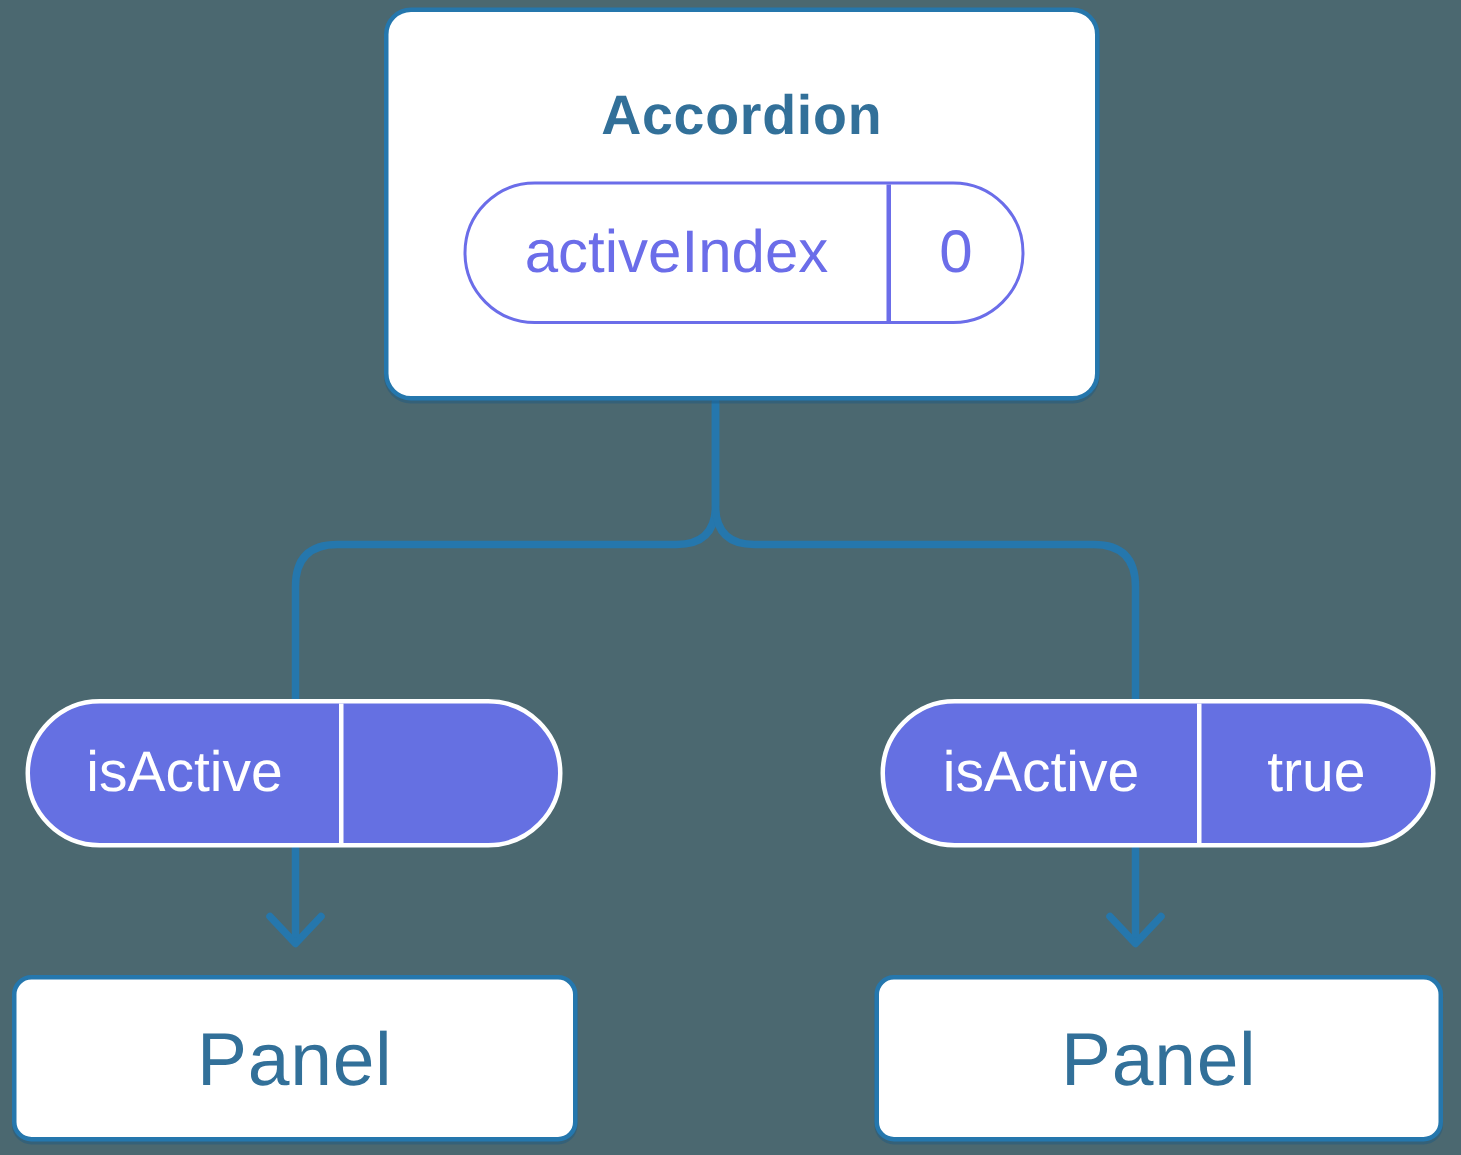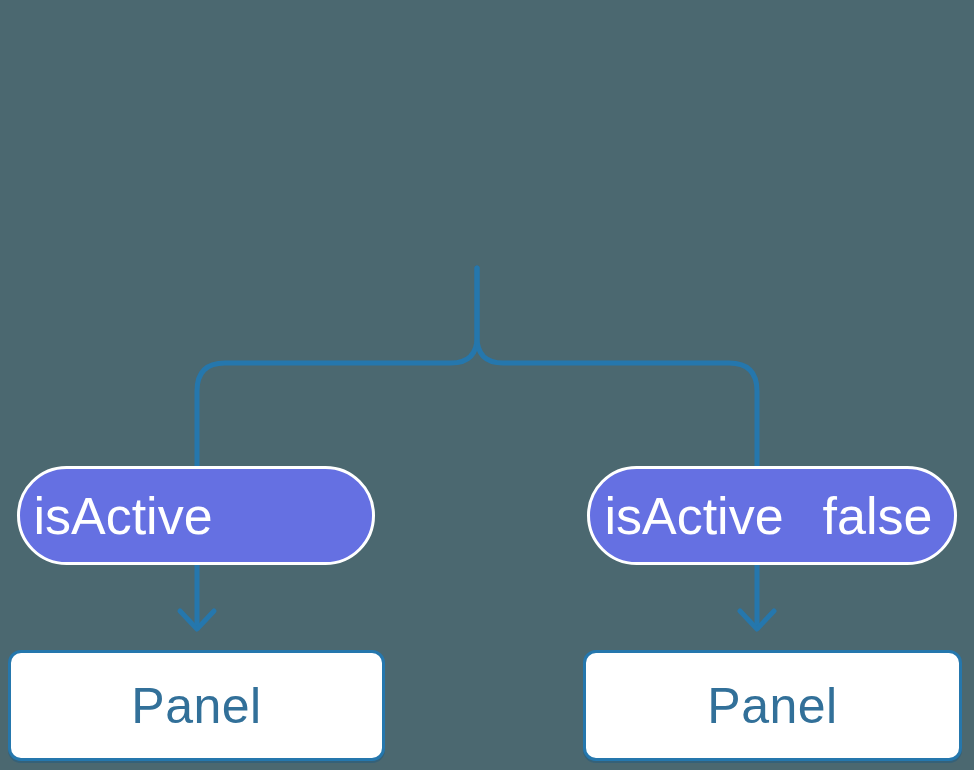--- a/index.html
+++ b/index.html
@@ -86,22 +86,21 @@
     font-size:40px;
   }
   .pill-outline .seg-name{flex:0 0 280px;}
   .pill-outline .divider{width:2.5px;background:var(--pill-outline);}
   .pill-outline .seg-value{flex:1;}
   .pill-filled{
     border:3px solid var(--pill-border-on-fill);
     border-radius:52px;
     background:var(--pill-fill);
     color:var(--pill-text-on-fill);
-    font-size:52px;
-    align-items:center;
+    font-size:38px;
   }
   .pill-filled .divider{width:3px;background:var(--pill-border-on-fill);}
   .pill-filled .seg-value{flex:1;}
   .pill-left{
     left:17px; top:466px;
     width:358px; height:99px;
   }
   .pill-left .seg-name{flex:0 0 206px;}
   .pill-right{
     left:587px; top:466px;
@@ -134,30 +133,38 @@
 
 <div class="canvas">
 
   <svg class="connectors" width="974" height="770" viewBox="0 0 974 770" xmlns="http://www.w3.org/2000/svg">
     <path class="edge" d="M 477 268 L 477 337 Q 477 363 451 363 L 225 363 Q 197 363 197 391 L 197 626"></path>
     <path class="edge" d="M 477 268 L 477 337 Q 477 363 503 363 L 729 363 Q 757 363 757 391 L 757 626"></path>
     <path class="edge" d="M 180 611 L 197 629 L 214 611"></path>
     <path class="edge" d="M 740 611 L 757 629 L 774 611"></path>
   </svg>
 
+  <div class="card accordion-card">
+    <div class="node-title accordion-title">Accordion</div>
+    <div class="pill pill-outline">
+      <span class="seg seg-name">activeIndex</span>
+      <span class="divider"></span>
+      <span class="seg seg-value">0</span>
+    </div>
+  </div>
 
   <div class="pill pill-filled pill-left">
     <span class="seg seg-name">isActive</span>
     <span class="divider"></span>
   </div>
 
   <div class="pill pill-filled pill-right">
     <span class="seg seg-name">isActive</span>
     <span class="divider"></span>
-    <span class="seg seg-value">false</span>
+    <span class="seg seg-value">true</span>
   </div>
 
   <div class="card panel panel-left">
     <div class="panel-title">Panel</div>
   </div>
 
   <div class="card panel panel-right">
     <div class="panel-title">Panel</div>
   </div>
 

